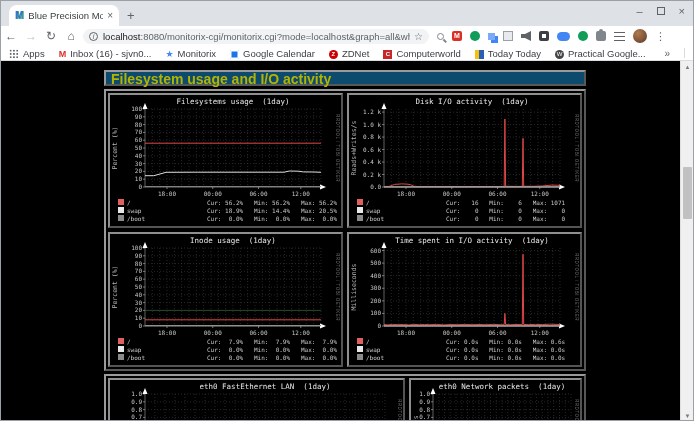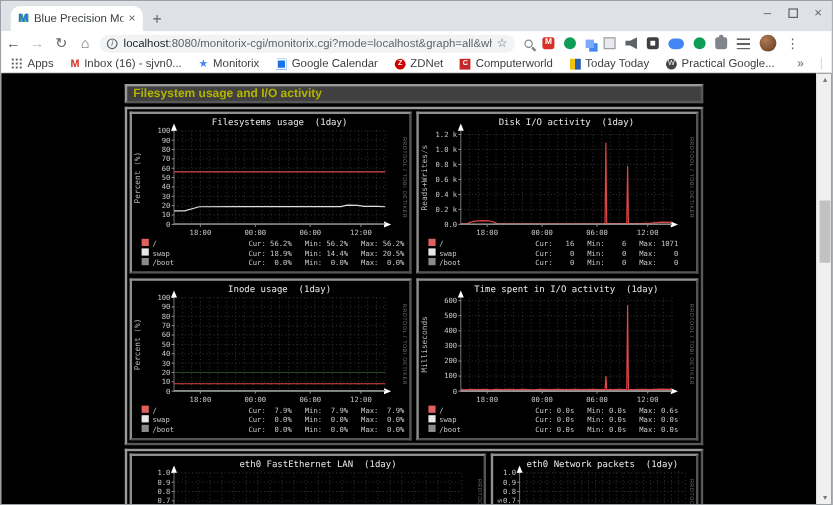--- a/index.html
+++ b/index.html
@@ -40,37 +40,37 @@
   .i-pill { width:13px; height:9px; background:#4285f4; border-radius:5px; }
   .i-gdot { background:#0f9d58; border-radius:50%; }
   .i-puzzle { background:#80868b; border-radius:2px; position:relative; }
   .i-puzzle::before { content:""; position:absolute; left:3px; top:-2px; width:4px; height:4px; background:#80868b; border-radius:50%; }
   .i-list { background:repeating-linear-gradient(#5f6368 0 1.5px, transparent 1.5px 4px); width:11px; height:9px; }
   .i-avatar { width:14px; height:14px; border-radius:50%; background:radial-gradient(circle at 35% 30%, #b07a52, #5d3a24); }
   .i-kebab { color:#5f6368; font-size:11px; width:8px; text-align:center; }
 
   
   .bmbar { height:15px; background:#fff; border-bottom:1px solid #dadce0; display:flex; align-items:center; padding:0 8px; gap:14px; }
-  .bm { display:flex; align-items:center; gap:4px; font-size:9.5px; color:#3c4043; white-space:nowrap; }
+  .bm { display:flex; align-items:flex-end; gap:4px; font-size:9.5px; color:#3c4043; white-space:nowrap; }
   .bmi { display:inline-block; width:9px; height:9px; flex:none; }
   .i-apps { background-image:radial-gradient(#5f6368 1px, transparent 1.3px); background-size:3.3px 3.3px; width:10px; height:10px; }
   .i-m { color:#d93025; font-weight:bold; font-size:9px; width:auto; height:auto; }
   .i-bstar { color:#4285f4; font-size:9px; width:auto; height:auto; }
   .i-gcal { background:#1a73e8; border-radius:1px; box-shadow:inset 0 0 0 1.5px #fff, inset 0 0 0 3px #1a73e8; }
   .i-zd { background:#c00; border-radius:50%; color:#fff; font-size:6px; font-weight:bold; text-align:center; line-height:9px; }
   .i-cw { background:#c62828; color:#fff; font-size:6px; font-weight:bold; text-align:center; line-height:9px; }
   .i-lt { background:linear-gradient(90deg, #f4c20d 50%, #2b5fb3 50%); }
   .i-wp { background:#464646; border-radius:50%; color:#fff; font-size:6px; text-align:center; line-height:9px; }
   .i-chev { color:#5f6368; font-size:10px; margin-left:auto; }
   .bm-divider { width:1px; height:10px; background:#dadce0; }
 
   
   .content { position:relative; height:361px; background:#000; overflow:hidden; }
   .mcol { margin-left:103px; width:482px; }
-  .sec-title { margin-top:9px; height:16px; line-height:12px; padding:1px 5px; background:#404040; border:2px solid; border-color:#9a9a9a #585858 #585858 #9a9a9a; color:#b4b400; font-weight:bold; font-size:10px; }
+  .sec-title { margin-top:9px; height:16px; line-height:12px; padding:1px 5px; background:#0c4a6e; border:2px solid; border-color:#9a9a9a #585858 #585858 #9a9a9a; color:#b4b400; font-weight:bold; font-size:14px; }
   .sec-title.s2 { margin-top:8px; }
   .gtable { margin-top:3px; display:grid; grid-template-columns:235px 235px; gap:4px; padding:2px; border:2px solid; border-color:#9a9a9a #585858 #585858 #9a9a9a; background:#000; width:482px; }
   .gtable.net { grid-template-columns:297px 173px; }
   .cell { border:2px solid; border-color:#8f8f8f #545454 #545454 #8f8f8f; background:#000; height:135px; overflow:hidden; }
   svg text { font-family:"DejaVu Sans Mono", monospace; }
   .g-title { font-size:7.5px; fill:#e8e8e8; text-anchor:middle; }
   .g-ylabel { font-size:6.5px; fill:#b8b8b8; text-anchor:middle; }
   .g-sig { font-size:4.5px; fill:#707070; text-anchor:middle; letter-spacing:0.5px; font-family:"Liberation Sans", sans-serif; }
   .ytick { font-size:6px; fill:#c8c8c8; text-anchor:end; }
   .xtick { font-size:6px; fill:#c8c8c8; text-anchor:middle; }

